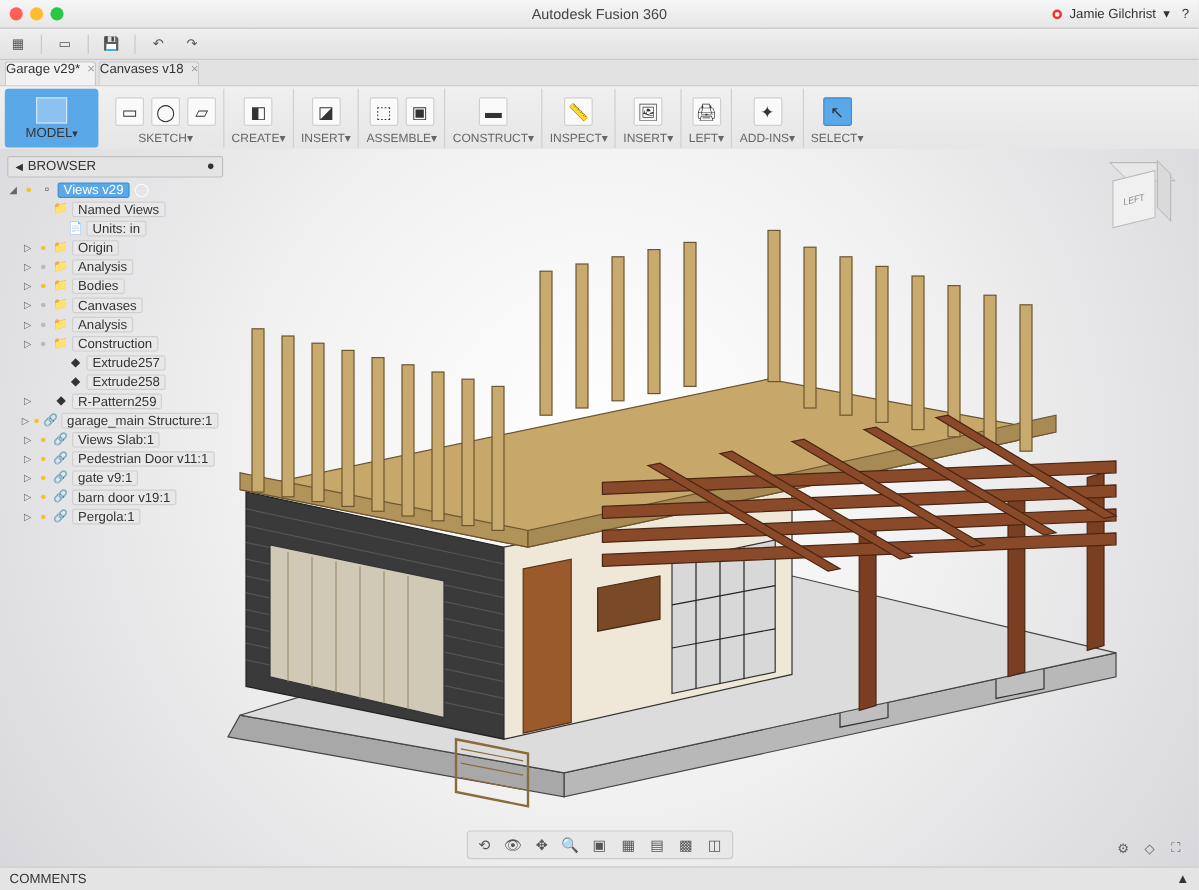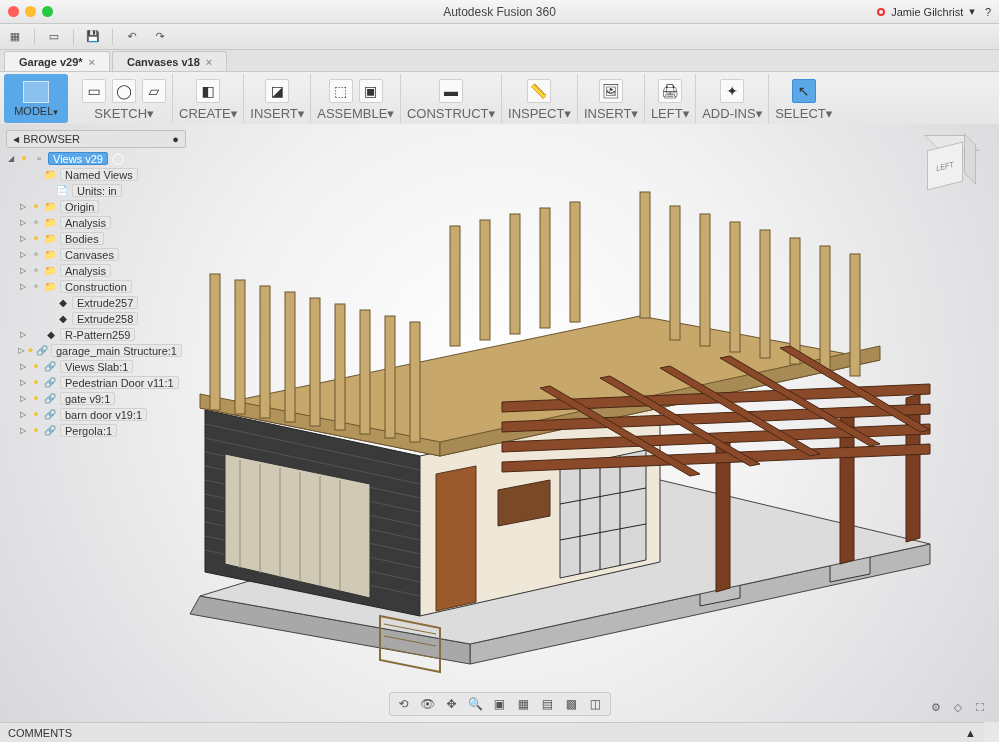--- a/index.html
+++ b/index.html
@@ -11,32 +11,32 @@
 .dot-red { background: #ff5f57; } .dot-yel { background: #febc2e; } .dot-grn { background: #28c840; }
 .titlebar-center { position: absolute; left: 50%; transform: translateX(-50%); font-size: 12px; color: #444; }
 .titlebar-right { margin-left: auto; display: flex; align-items: center; gap: 6px; }
 .rec-dot { width: 8px; height: 8px; border: 2px solid #e33; border-radius: 50%; }
 
 .qat { height: 26px; background: linear-gradient(#efefef,#e2e2e2); border-bottom: 1px solid #c8c8c8; display: flex; align-items: center; padding: 0 6px; gap: 10px; }
 .qat .qbtn { width: 18px; height: 18px; display: flex; align-items: center; justify-content: center; color: #555; cursor: pointer; }
 .qat .sep { width: 1px; height: 16px; background: #c8c8c8; }
 
 .tabstrip { height: 22px; background: #e2e2e2; border-bottom: 1px solid #c8c8c8; display: flex; align-items: flex-end; padding-left: 4px; gap: 2px; }
-.tab { height: 20px; padding: 0 14px; display: flex; align-items: center; gap: 6px; background: #f2f2f2; border: 1px solid #c8c8c8; border-bottom: none; border-radius: 3px 3px 0 0; font-size: 11px; cursor: pointer; font-weight: bold; }
+.tab { height: 20px; padding: 0 0; display: flex; align-items: flex-start; gap: 6px; background: #f2f2f2; border: 1px solid #c8c8c8; border-bottom: none; border-radius: 3px 3px 0 0; font-size: 11px; cursor: pointer; }
 .tab.inactive { background: #e8e8e8; color: #888; }
 .tab .close { color: #999; }
 
 .ribbon { height: 54px; background: linear-gradient(#f0f0f0,#e6e6e6); border-bottom: 1px solid #c8c8c8; display: flex; align-items: stretch; padding: 2px 4px; gap: 4px; }
 .ribbon-group { display: flex; flex-direction: column; align-items: center; padding: 2px 6px; border-right: 1px solid #d0d0d0; }
 .ribbon-group:last-child { border-right: none; }
 .ribbon-icons { display: flex; gap: 6px; flex: 1; align-items: center; }
 .ribbon-icon { width: 24px; height: 24px; background: #fafafa; border: 1px solid #d0d0d0; border-radius: 2px; display: flex; align-items: center; justify-content: center; cursor: pointer; font-size: 14px; }
 .ribbon-group.select .ribbon-icon { background: #5aa8e8; border-color: #3b8dd4; }
-.ribbon-label { font-size: 13px; color: #666; white-space: nowrap; }
-.ribbon-model { width: 64px; background: #5aa8e8; border-radius: 3px; display: flex; flex-direction: column; align-items: center; justify-content: center; color: #fff; margin-right: 4px; }
+.ribbon-label { font-size: 10px; color: #666; white-space: nowrap; }
+.ribbon-model { width: 78px; background: #5aa8e8; border-radius: 3px; display: flex; flex-direction: column; align-items: center; justify-content: center; color: #fff; margin-right: 4px; }
 .ribbon-model .cube { width: 26px; height: 22px; background: rgba(255,255,255,.3); border: 1px solid rgba(255,255,255,.6); margin-bottom: 2px; }
 .ribbon-model .lab { font-size: 9px; }
 
 .content { position: absolute; top: 124px; left: 0; right: 0; bottom: 20px; background: radial-gradient(circle at 50% 42%, #ffffff 0%, #f2f2f2 45%, #d8d8dc 100%); }
 .browser { position: absolute; top: 6px; left: 6px; width: 180px; z-index: 5; }
 .browser-header { height: 18px; background: #e4e4e4; border: 1px solid #c0c0c0; border-radius: 2px; display: flex; align-items: center; padding: 0 6px; font-size: 10px; color: #555; gap: 4px; }
 .browser-header .tri { font-size: 8px; }
 .browser-tree { padding: 2px 0; }
 .tree-row { display: flex; align-items: center; height: 16px; padding: 0 4px; gap: 2px; font-size: 10px; white-space: nowrap; cursor: pointer; }
 .tree-row .tri { width: 10px; font-size: 8px; color: #666; text-align: center; }
@@ -52,21 +52,21 @@
 .vc-top { position: absolute; width: 40px; height: 16px; background: #e8e8e8; border: 1px solid #bbb; transform: skewX(45deg); left: 7px; top: -1px; }
 .vc-right { position: absolute; width: 12px; height: 40px; background: #dadada; border: 1px solid #bbb; transform: skewY(45deg); left: 39px; top: 3px; }
 
 .viewport { position: absolute; inset: 0; overflow: hidden; }
 .garage-svg { position: absolute; left: 140px; top: 40px; width: 820px; height: 560px; }
 .nav-tools { position: absolute; left: 50%; transform: translateX(-50%); bottom: 6px; display: flex; gap: 4px; padding: 2px 4px; background: rgba(230,230,230,.7); border: 1px solid #ccc; border-radius: 3px; z-index: 5; }
 .nav-tools .nbtn { width: 20px; height: 18px; display: flex; align-items: center; justify-content: center; cursor: pointer; color: #555; font-size: 12px; }
 .right-tools { position: absolute; right: 10px; bottom: 6px; display: flex; gap: 4px; z-index: 5; }
 .right-tools .rbtn { width: 18px; height: 18px; display: flex; align-items: center; justify-content: center; color: #666; cursor: pointer; }
 
-.comments { position: absolute; left: 0; bottom: 0; right: 15px; height: 20px; background: #e4e4e4; border-top: 1px solid #c8c8c8; display: flex; align-items: center; padding: 0 8px; font-size: 10px; color: #666; }
+.comments { position: absolute; left: 0; bottom: 0; right: 0; height: 20px; background: #e4e4e4; border-top: 1px solid #c8c8c8; display: flex; align-items: center; padding: 0 8px; font-size: 10px; color: #666; }
 
 </style>
 </head>
 <body>
 
 <div class="titlebar">
   <div class="win-dots">
     <div class="win-dot dot-red"></div>
     <div class="win-dot dot-yel"></div>
     <div class="win-dot dot-grn"></div>

